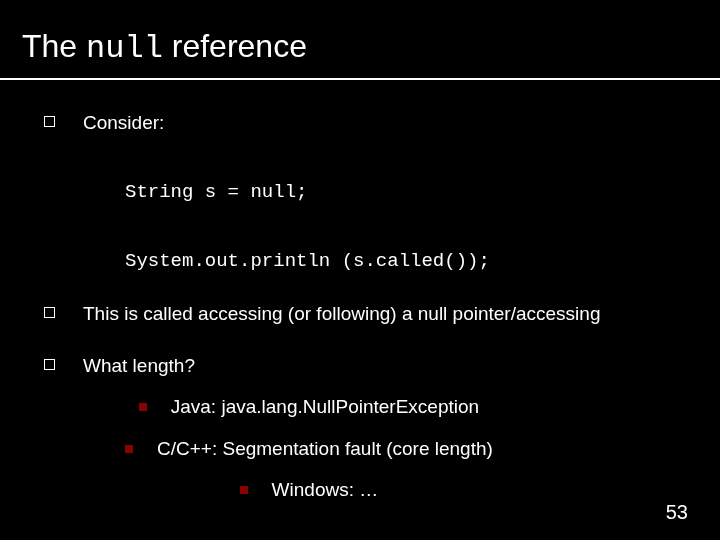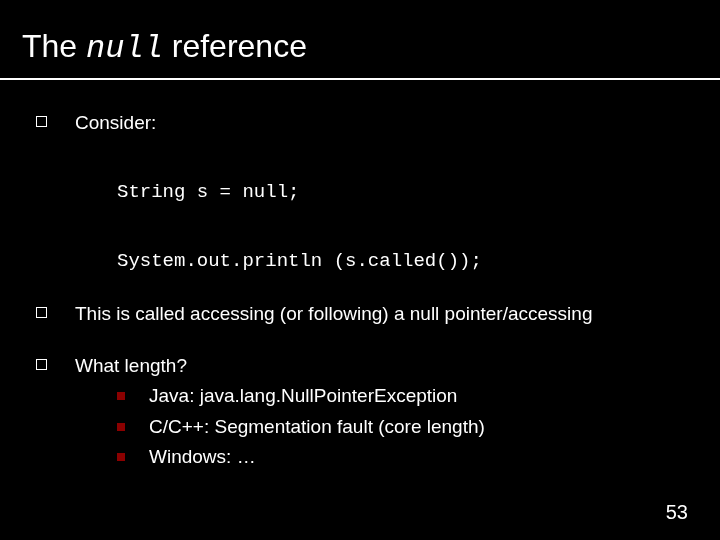--- a/index.html
+++ b/index.html
@@ -18,34 +18,33 @@
   }
   .title {
     color: #fff;
     font-size: 32px;
     font-family: Verdana, sans-serif;
     padding: 28px 0 0 22px;
     font-weight: normal;
   }
   .title .mono {
     font-family: "Courier New", Courier, monospace;
-    font-style: italic;
   }
   .underline {
     position: absolute;
     top: 78px;
     left: 0;
     width: 100%;
     height: 2px;
     background: #fff;
   }
   .content {
     position: absolute;
     top: 110px;
-    left: 36px;
+    left: 44px;
     right: 30px;
     color: #fff;
   }
   .top-item {
     display: flex;
     align-items: flex-start;
     margin-bottom: 26px;
   }
   .bullet-box {
     width: 11px;
@@ -63,21 +62,22 @@
     font-family: "Courier New", Courier, monospace;
     font-size: 19px;
     margin-left: 42px;
     line-height: 1.35;
     margin-top: 44px;
   }
   .sub-item {
     display: flex;
     align-items: flex-start;
     margin-left: 42px;
-    margin-top: 5px;
+    margin-top: 16px;
+    justify-content: center;
   }
   .bullet-sq {
     width: 8px;
     height: 8px;
     background: #8b0000;
     flex: 0 0 8px;
     margin-top: 9px;
     margin-right: 24px;
   }
   .sub-text {

